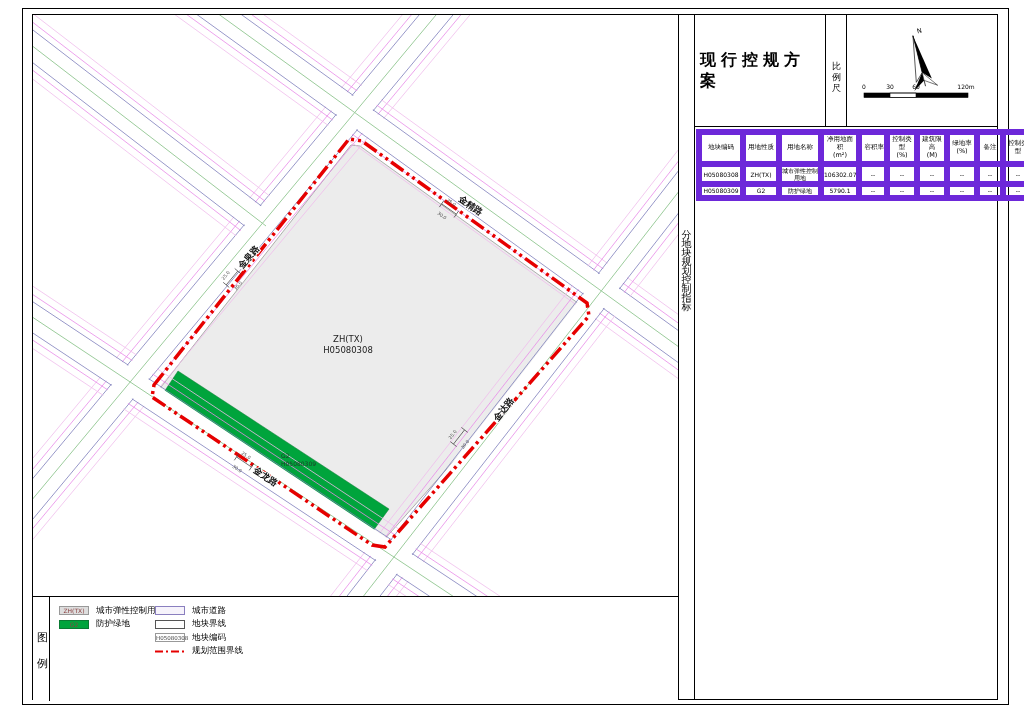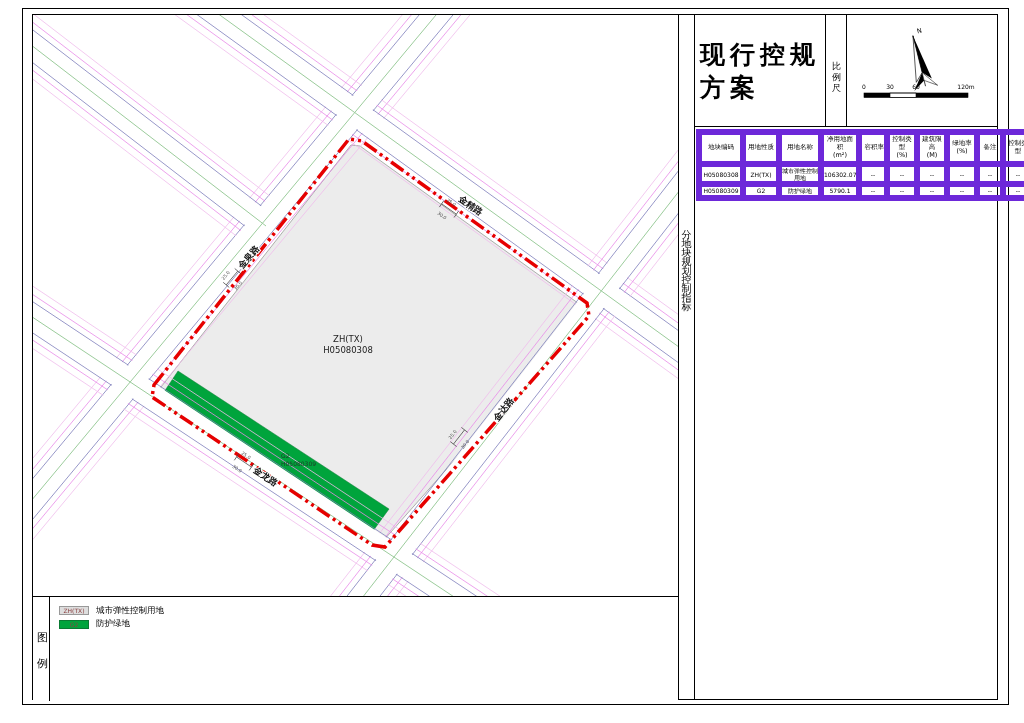--- a/index.html
+++ b/index.html
@@ -13,21 +13,21 @@
   
   .vstrip{position:absolute;left:645px;top:0;bottom:0;width:17px;
         border-left:1px solid #000;border-right:1px solid #000;box-sizing:border-box;
         display:flex;justify-content:center;padding-top:206px;background:#fff;}
   .vstrip span{writing-mode:vertical-rl;text-orientation:upright;
         font-size:10px;letter-spacing:9px;line-height:15px;}
   
   .titleblock{position:absolute;left:662px;top:0;right:0;bottom:0;background:#fff;}
   .tb-row1{height:112px;border-bottom:1px solid #000;box-sizing:border-box;display:flex;}
   .tb-title{width:131px;display:flex;align-items:center;justify-content:center;
-        font-family:Liberation Serif, serif;font-size:25px;font-weight:600;letter-spacing:5px;
+        font-family:Liberation Serif, serif;font-size:16px;font-weight:600;letter-spacing:5px;
         padding-left:5px;box-sizing:border-box;}
   .tb-scalelabel{width:22px;border-left:1px solid #000;border-right:1px solid #000;
         box-sizing:border-box;display:flex;align-items:center;justify-content:center;}
   .tb-scalelabel span{writing-mode:vertical-rl;text-orientation:upright;
         font-size:9px;letter-spacing:11px;}
   .tb-north{flex:1;position:relative;}
   
   .ind-table{position:absolute;left:1px;top:114px;border-collapse:collapse;
         table-layout:fixed;width:296px;font-size:6.5px;text-align:center;}
   .ind-table th,.ind-table td{border:6px solid #6d28d9;padding:0;line-height:1.2;
@@ -258,16 +258,40 @@
             </div>
             <span class="lg-label">城市弹性控制用地</span>
           </div>
           <div class="lg-row">
             <div class="sw sw-landuse-green">
               <span class="sw-txt">G2</span>
             </div>
             <span class="lg-label">防护绿地</span>
           </div>
         </div>
+      <div class="lg-col lg-col-right">
+          <div class="lg-row">
+            <div class="sw sw-road"></div>
+            <span class="lg-label">城市道路</span>
+          </div>
+          <div class="lg-row">
+            <div class="sw sw-boundary"></div>
+            <span class="lg-label">地块界线</span>
+          </div>
+          <div class="lg-row">
+            <div class="sw sw-code">
+              <span class="sw-txt">H05080308</span>
+            </div>
+            <span class="lg-label">地块编码</span>
+          </div>
+          <div class="lg-row">
+            <div class="sw sw-redline">
+              <svg width="30" height="9" viewBox="0 0 30 9">
+                <line x1="0" y1="4.5" x2="30" y2="4.5" stroke="#e60000" stroke-width="2" stroke-dasharray="8 3 2 3"></line>
+              </svg>
+            </div>
+            <span class="lg-label">规划范围界线</span>
+          </div>
+        </div>
     </div>
 
   </div>
 </div>
 
 </body></html>

